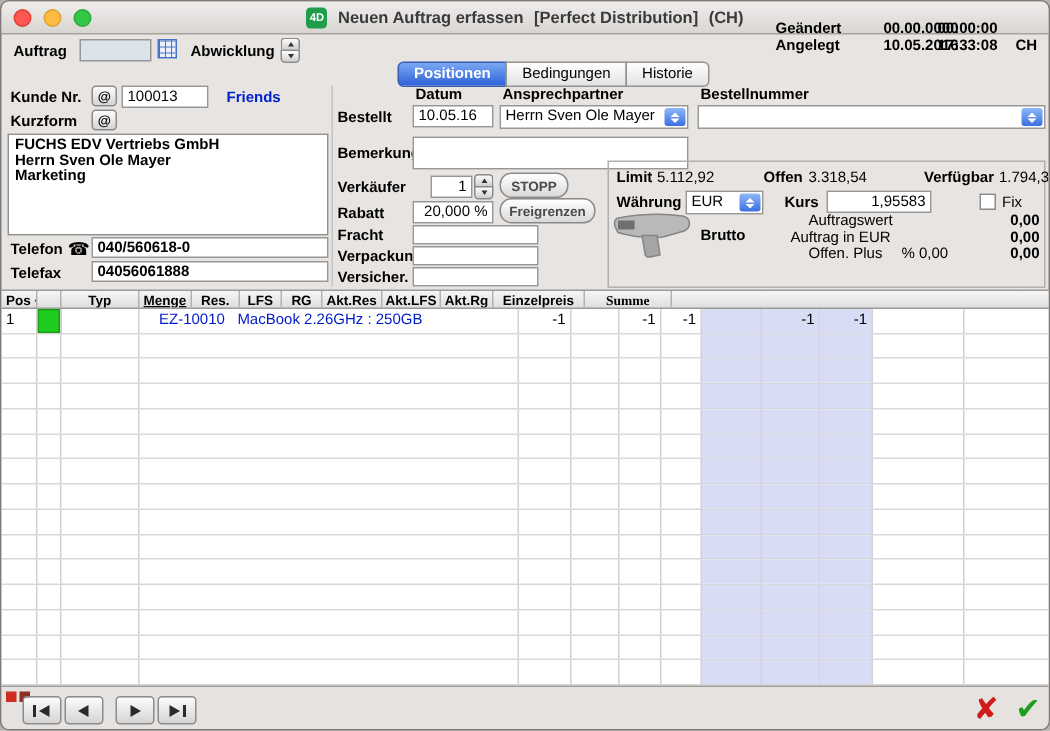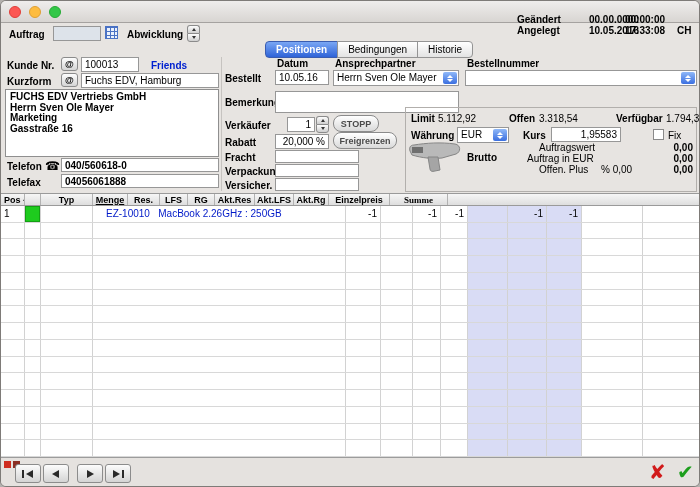--- a/index.html
+++ b/index.html
@@ -70,20 +70,26 @@
 <body>
 
 <div class="window">
 
   <div class="titlebar">
     <div class="traffic">
       <span class="tl red"></span>
       <span class="tl yellow"></span>
       <span class="tl green"></span>
     </div>
+    <div class="title-group">
+      <span class="app-badge">4D</span>
+      <span>Neuen Auftrag erfassen</span>
+      <span>[Perfect Distribution]</span>
+      <span>(CH)</span>
+    </div>
   </div>
 
   <span class="lbl" style="left:8px;top:28px">Auftrag</span>
   <input class="field gray" style="left: 52px; top: 25px; width: 48px; height: 15px;" value="">
   <span class="grid-icon" style="left:104px;top:25px"></span>
   <span class="lbl" style="left:126px;top:28px">Abwicklung</span>
   <span class="stepper" style="left:186px;top:24px">
     <span class="s">
         <span class="triu"></span>
       </span>
@@ -106,27 +112,25 @@
     <div class="tab">Historie</div>
   </div>
 
   <span class="lbl" style="left:6px;top:59px">Kunde Nr.</span>
   <span class="atbtn" style="left:60px;top:56px">@</span>
   <input class="field" style="left: 80px; top: 56px; width: 58px; height: 15px;" value="100013">
   <span class="link" style="left:150px;top:59px">Friends</span>
 
   <span class="lbl" style="left:6px;top:75px">Kurzform</span>
   <span class="atbtn" style="left:60px;top:72px">@</span>
-  <input class="field" style="left: 80px; top: 72px; width: 138px; height: 15px;" value="Fuchs EDV, Hamburg">
 
   <div class="addr-box">
     <div class="addr-line">FUCHS EDV Vertriebs GmbH</div>
     <div class="addr-line">Herrn Sven Ole Mayer</div>
     <div class="addr-line">Marketing</div>
-    <div class="addr-line">Gasstraße 16</div>
     <div class="addr-line"></div>
   </div>
 
   <span class="lbl" style="left:6px;top:160px">Telefon</span>
   <span class="plain" style="left:44px;top:158px;font-size:12px">☎</span>
   <input class="field" style="left: 60px; top: 157px; width: 158px; height: 14px; font-weight: bold;" value="040/560618-0">
   <span class="lbl" style="left:6px;top:176px">Telefax</span>
   <input class="field" style="left: 60px; top: 173px; width: 158px; height: 14px; font-weight: bold;" value="04056061888">
 
   <div class="vline" style="left:220px;top:56px;height:134px"></div>

